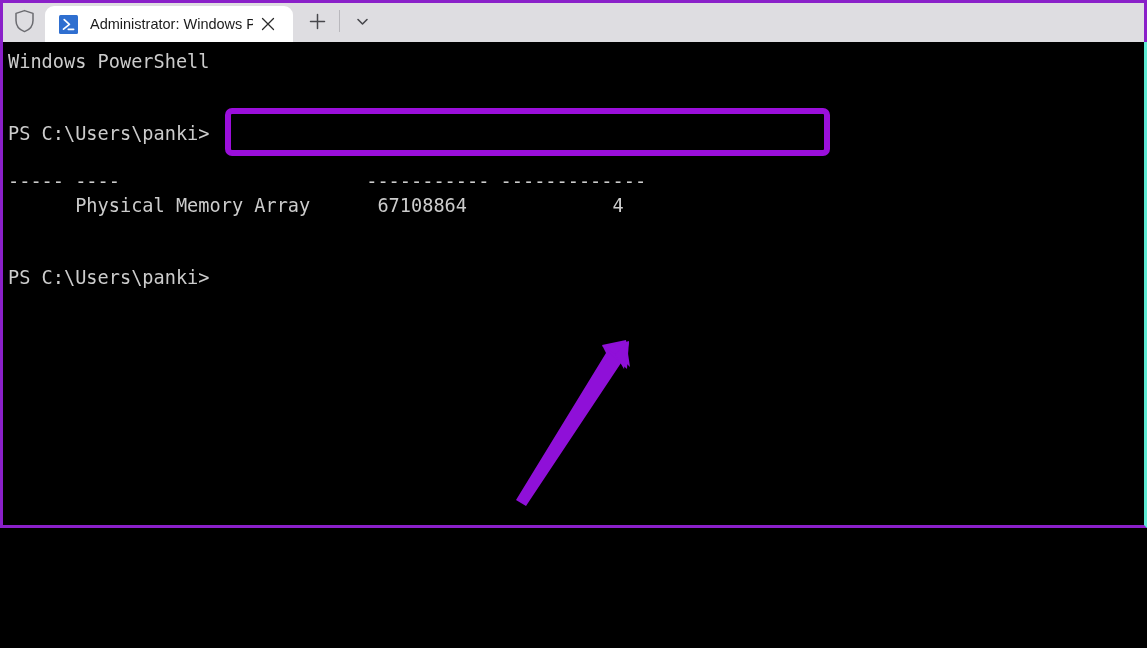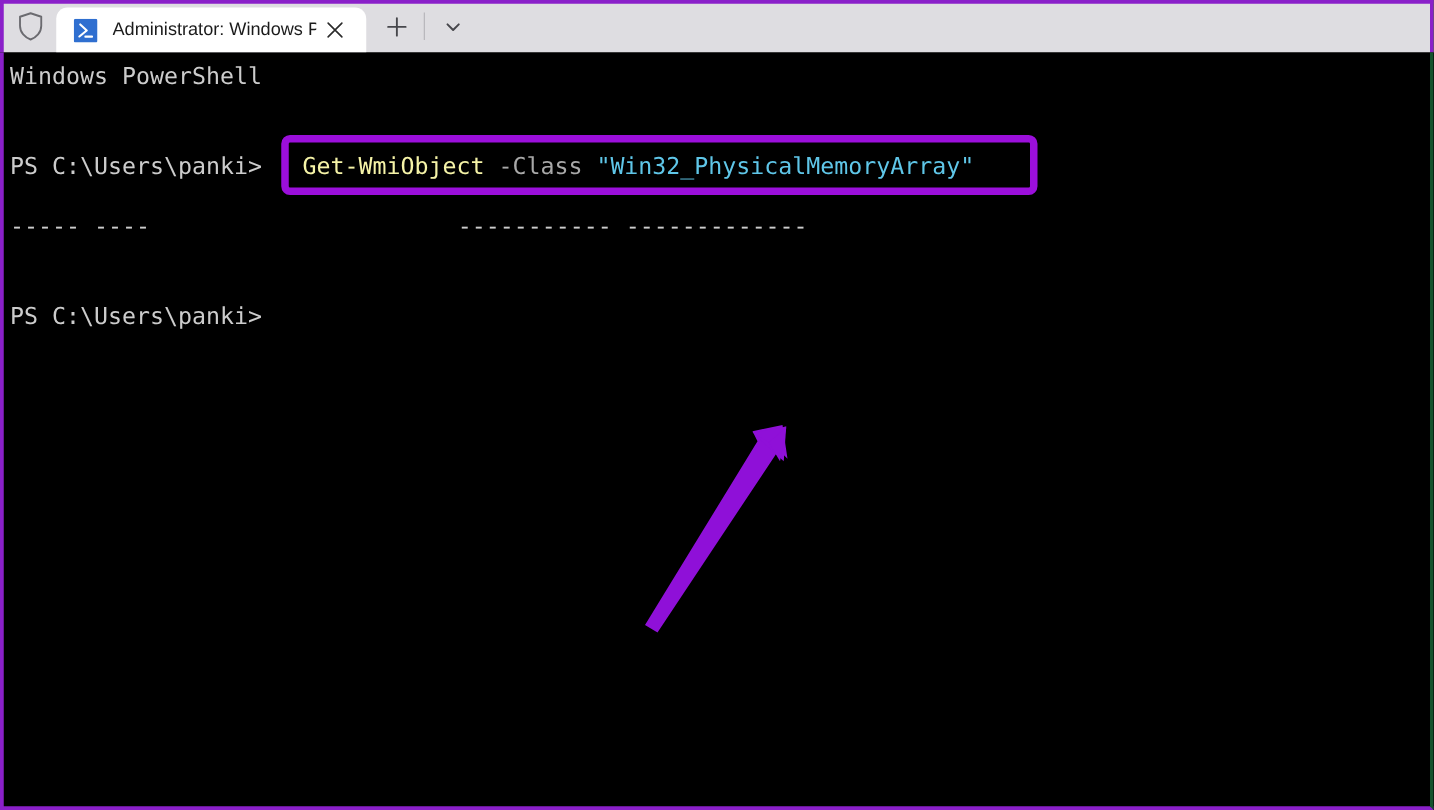--- a/index.html
+++ b/index.html
@@ -94,25 +94,25 @@
     width: 1px;
     height: 22px;
     background: #b9b8bd;
     margin: 0 4px;
   }
   .titlebar-filler { flex: 1 1 auto; height: 42px; }
 
   
   .terminal {
     position: relative;
-    height: 606px;
+    height: 486px;
     background: #000000;
     box-sizing: border-box;
     border-left: 3px solid #8a20c9;
-    border-right: 3px solid #14532d;
+    border-right: 3px solid #5eead4;
     border-bottom: 3px solid #8a20c9;
     overflow: hidden;
   }
   .term-inner {
     position: absolute;
     left: 5px;
     top: 8px;
     right: 0;
     bottom: 0;
   }
@@ -212,27 +212,27 @@
 
   <div class="terminal">
     <div class="term-inner">
 
       <div class="line">Windows PowerShell</div>
       <div class="blank"></div>
       <div class="blank"></div>
 
       <div class="cmdrow">
         <div class="line">PS C:\Users\panki&gt;</div>
-        <div class="cmd-text"><span class="c-yellow">Get-WmiObject</span><span class="c-gray"> </span><span class="c-gray">-Class</span><span class="c-gray"> </span><span class="c-cyan">"Win32_PhysicalMemoryArray"</span></div>
         <div class="cmd-highlight"></div>
       </div>
 
       <div class="blank"></div>
 
       <div class="line">----- ----                      ----------- -------------</div>
+      <div class="line">      Physical Memory Array      67108864             4</div>
 
       <div class="blank"></div>
       <div class="blank"></div>
 
       <div class="line">PS C:\Users\panki&gt;</div>
     </div>
 
     <div class="arrow-anno">
       <svg width="170" height="190" viewBox="0 0 170 190" aria-hidden="true">
         <path d="M18 178 L108 31 L104 23 L128 18 L132 45 L125 38 L28 184 Z" fill="#8f10d8"></path>

